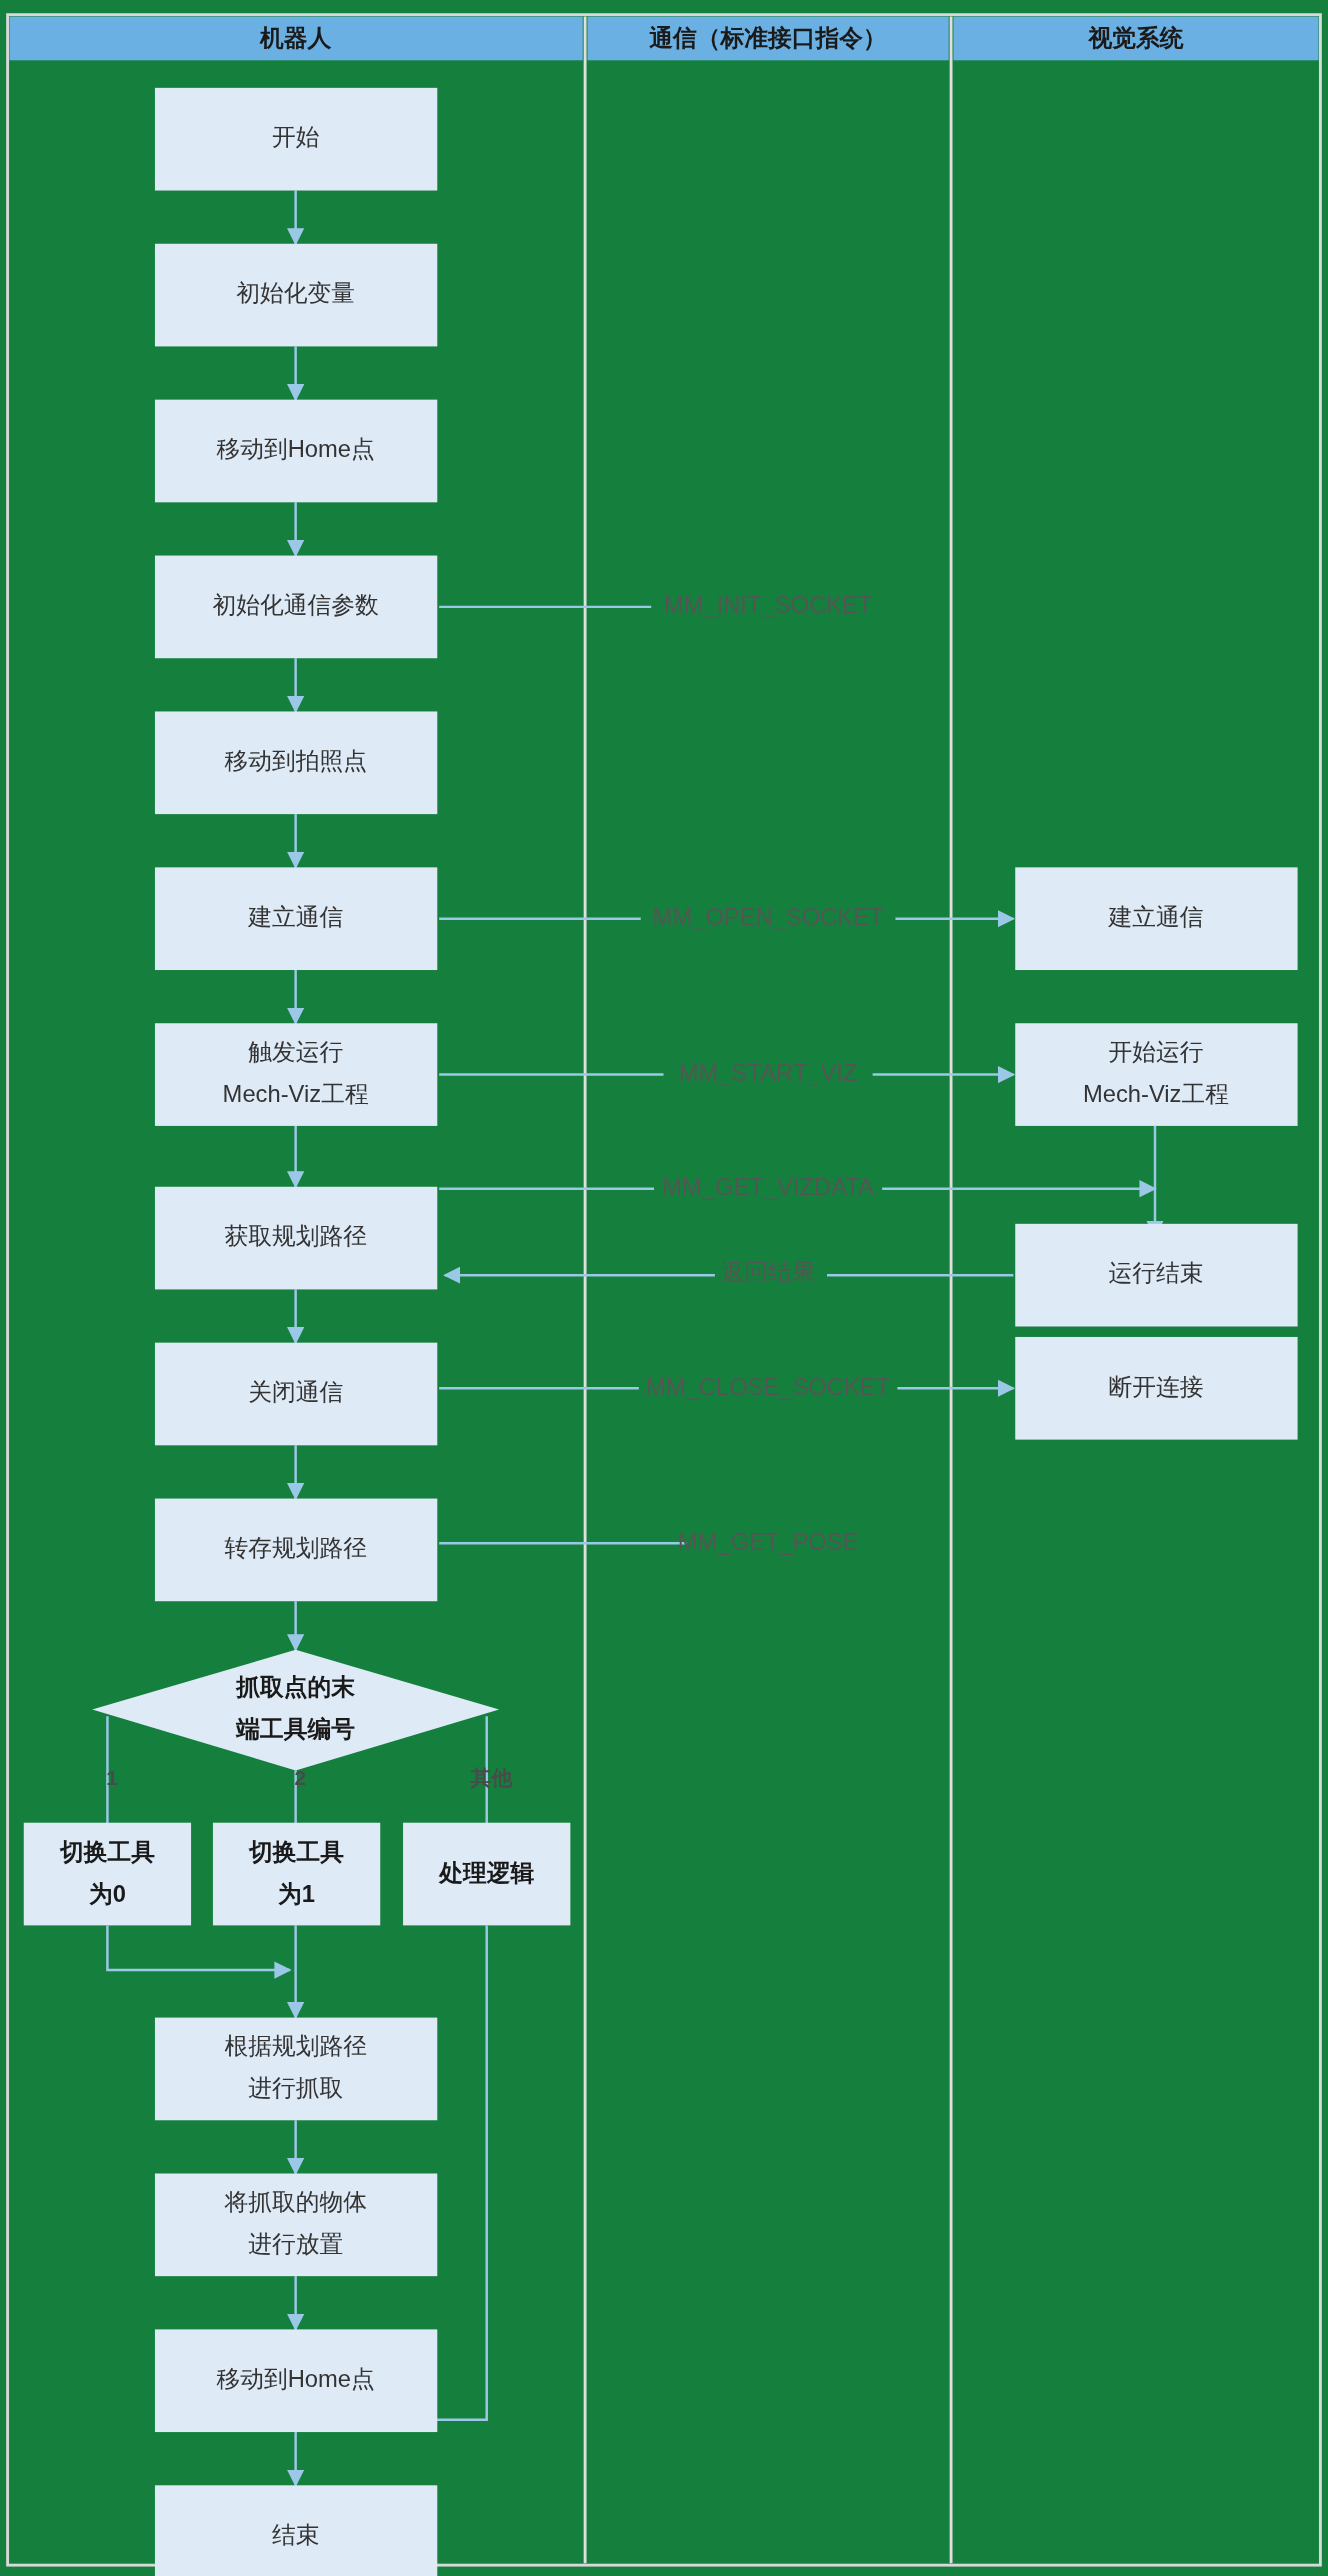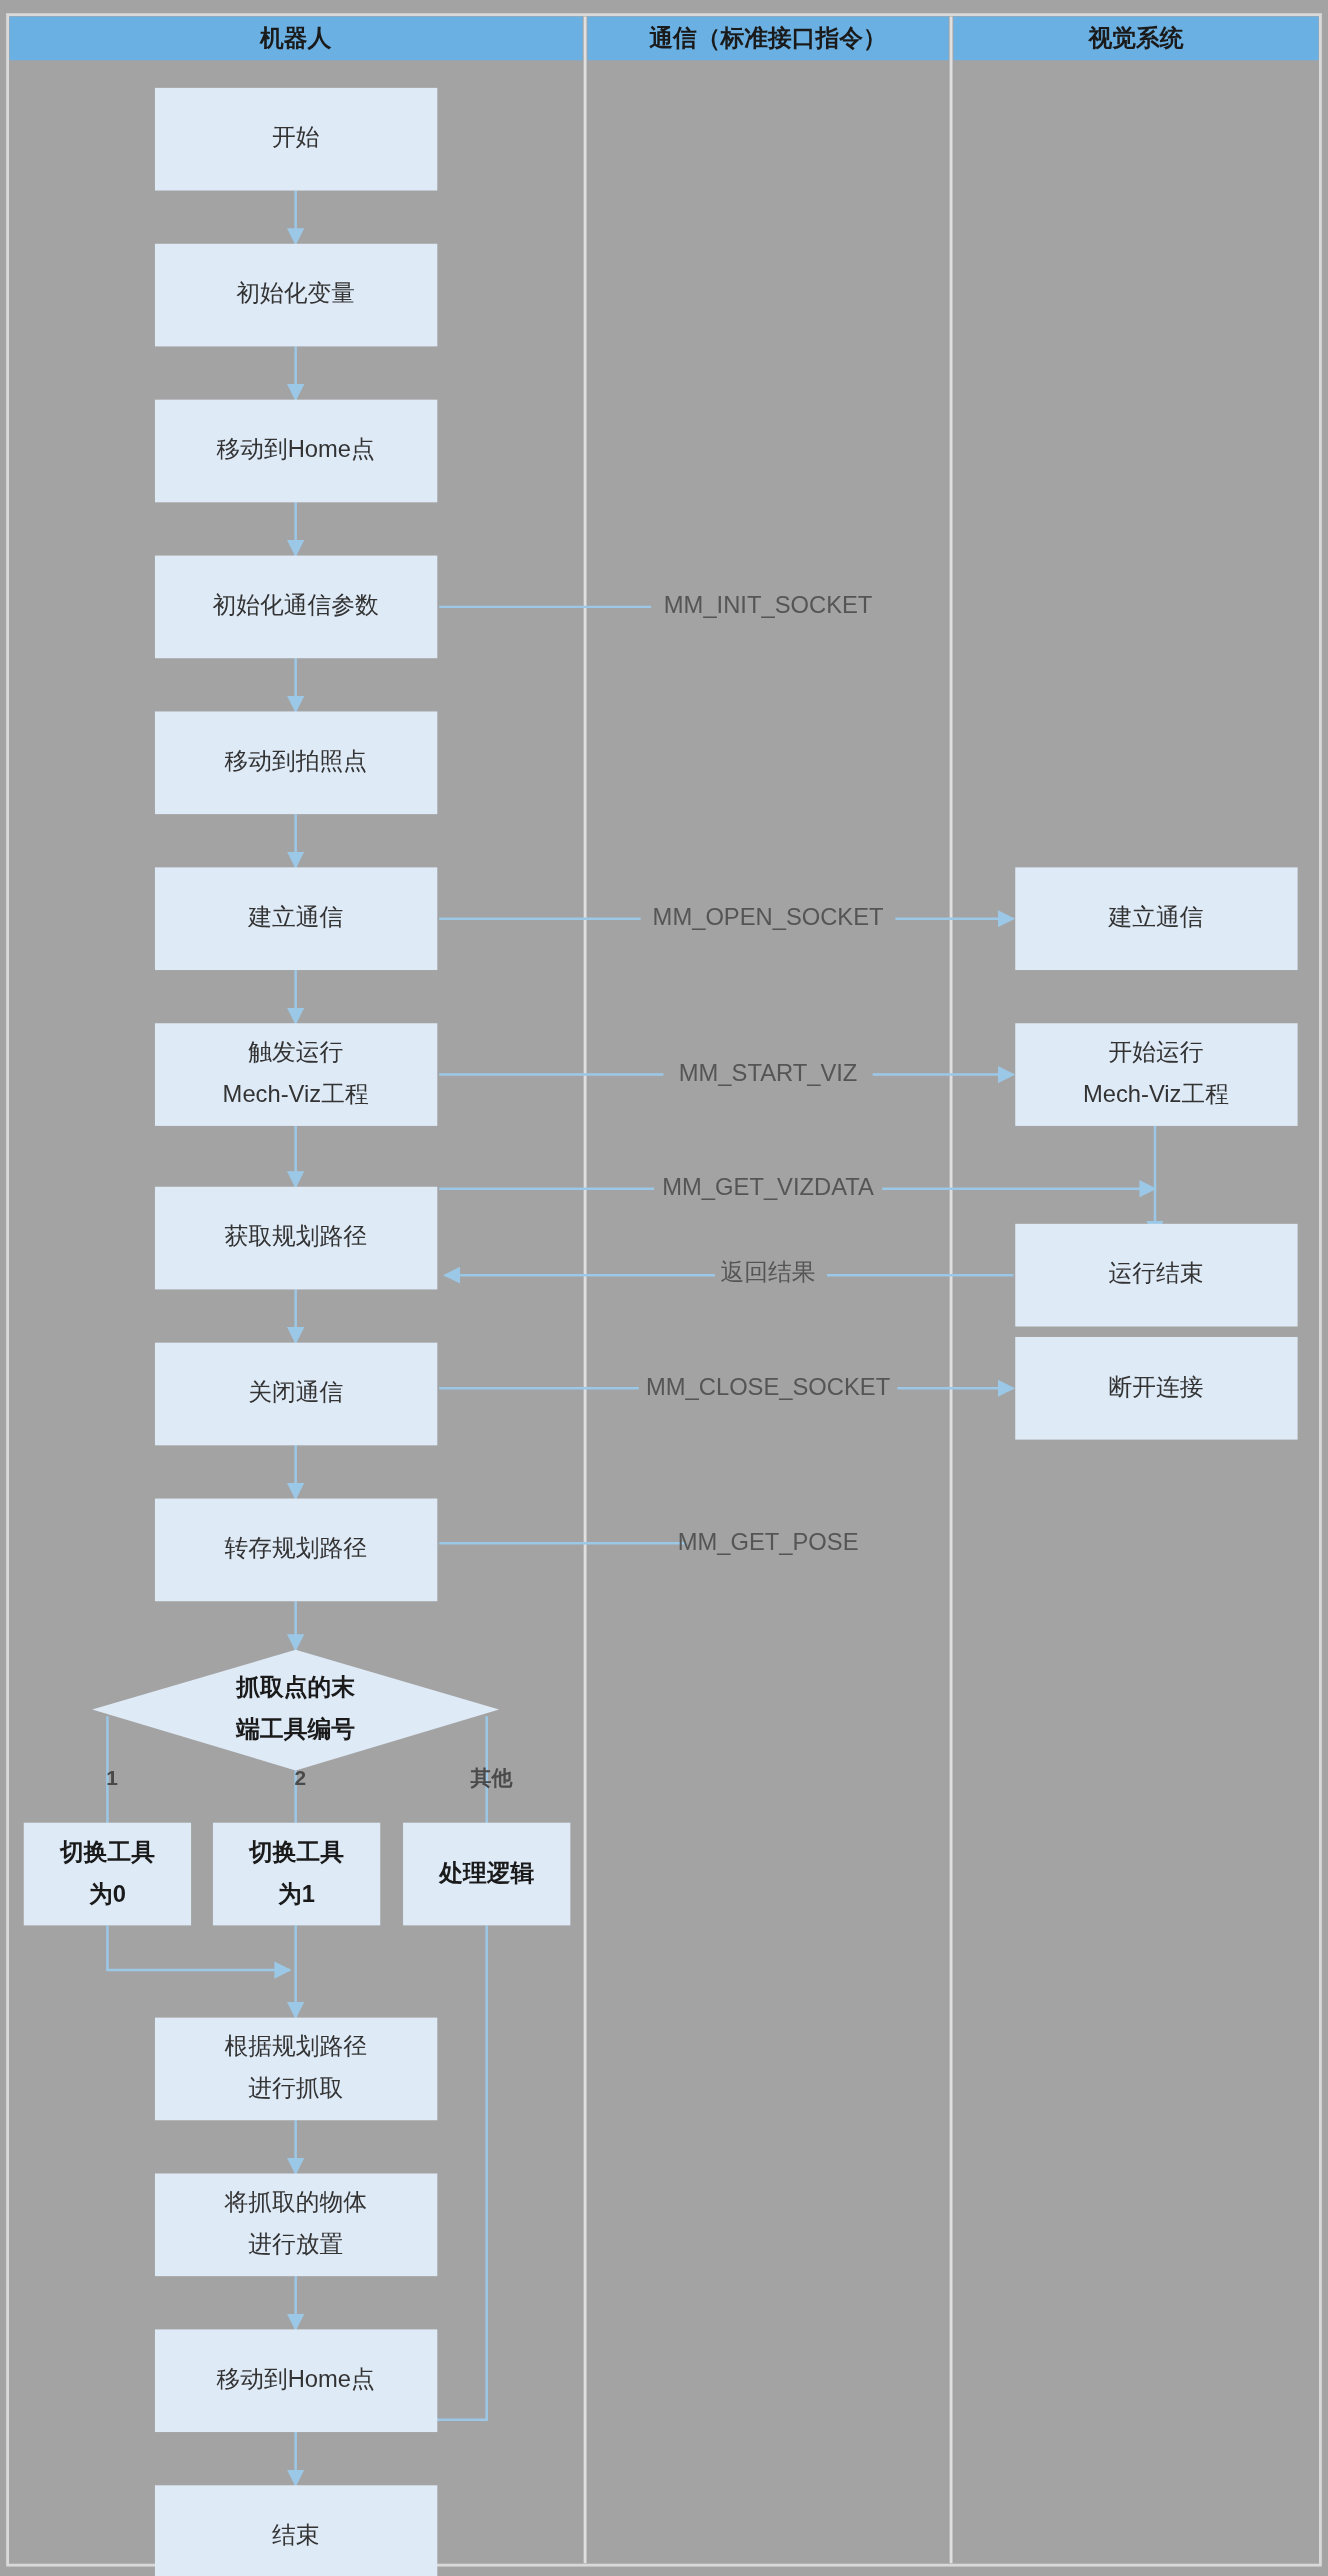--- a/index.html
+++ b/index.html
@@ -1,19 +1,19 @@
 <!DOCTYPE html>
 <html style="font-size:15px"><head>
 <meta charset="utf-8">
 <style>
   html,body{margin:0;padding:0;background:#000;}
   #page{
     position:relative;
     width:1328px;height:2576px;
-    background:#a3a3a3;
+    background:#15803d;
     font-family:"Liberation Sans","DejaVu Sans",sans-serif;
     overflow:hidden;
   }
   #chart-svg{position:absolute;left:0;top:0;width:1328px;height:2576px;display:block;}
 
   .lane-header-rect{fill:#6BB0E3;}
   .lane-header-text{
     font-family:"Liberation Sans","DejaVu Sans",sans-serif;
     font-size:25px;font-weight:bold;fill:#1a1a1a;
     text-anchor:middle;dominant-baseline:middle;

